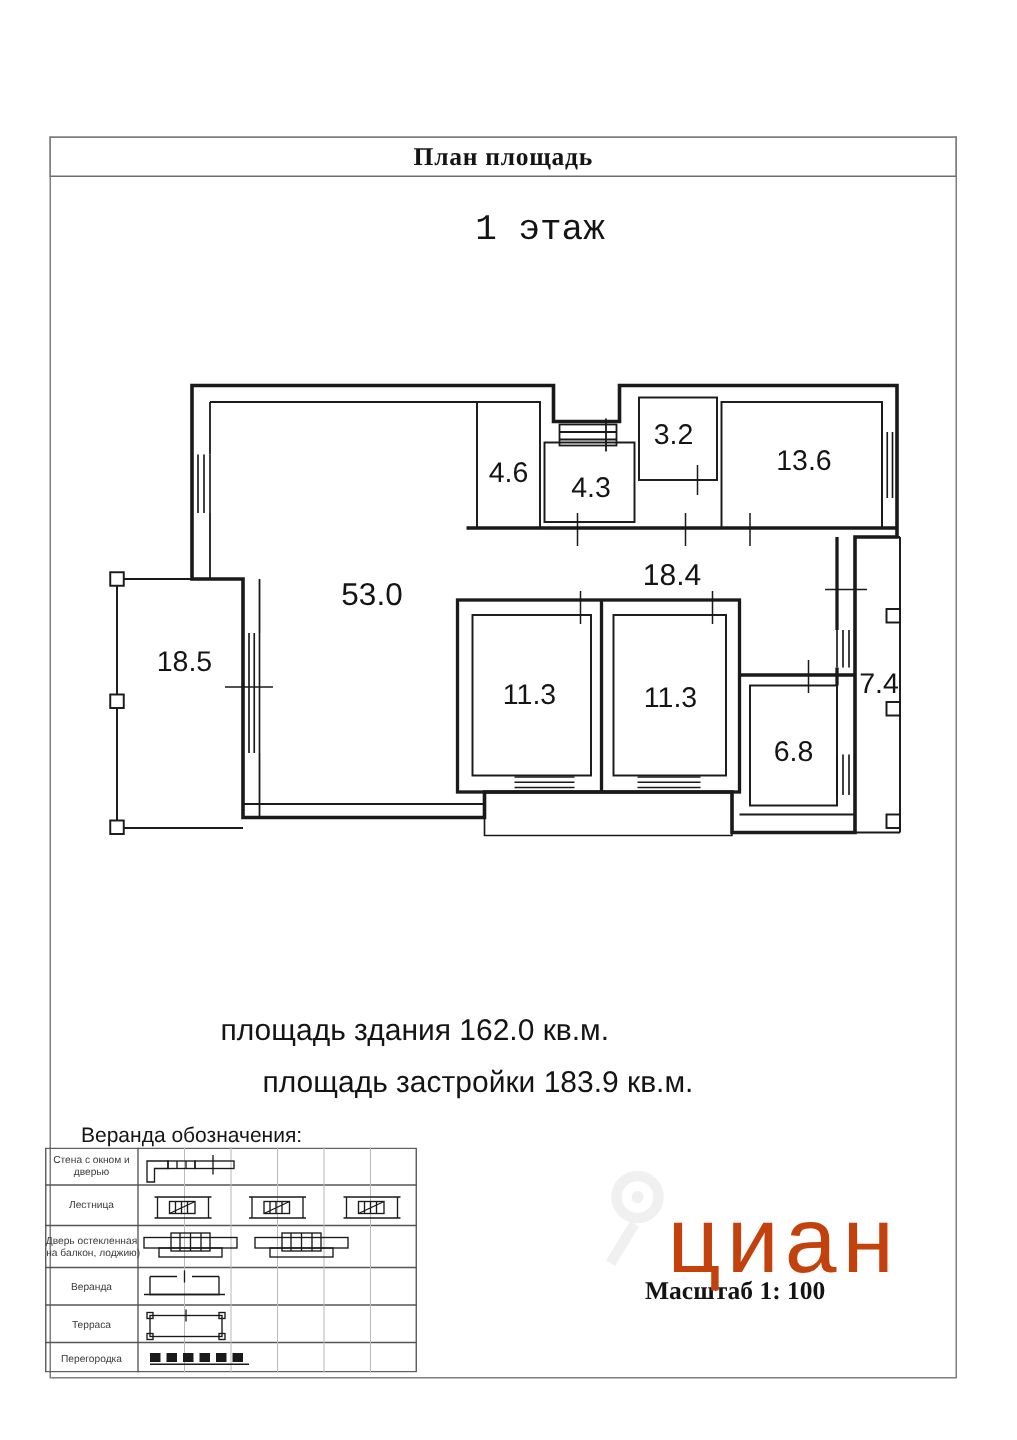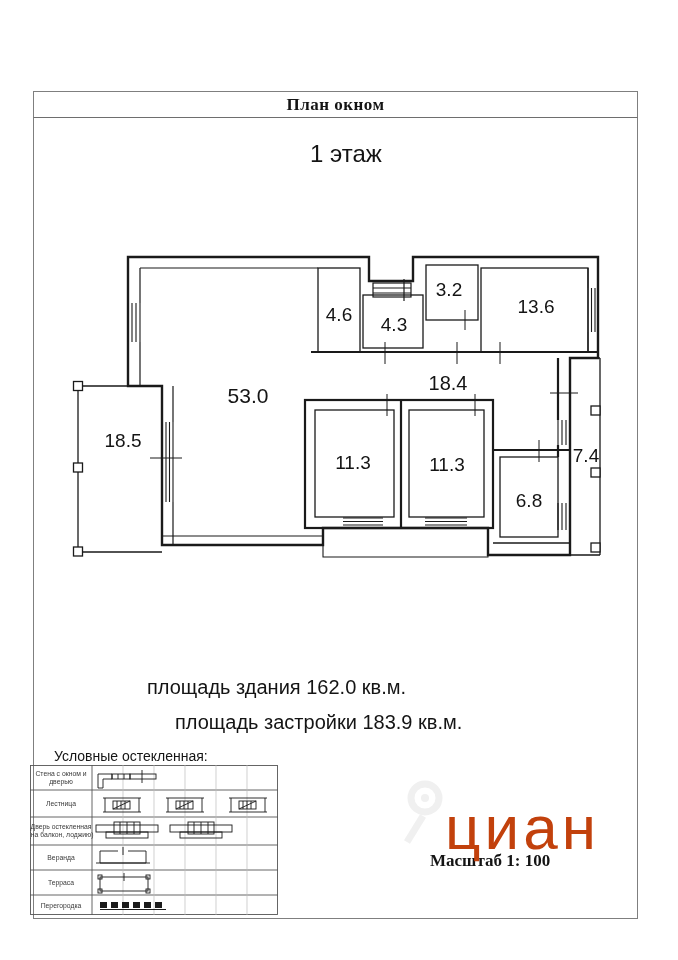--- a/index.html
+++ b/index.html
@@ -6,41 +6,41 @@
   body{width:678px;height:960px;position:relative;overflow:hidden;
        font-family:"Liberation Sans",sans-serif;color:#141414;}
   .abs{position:absolute;}
   #page-border{left:33px;top:91px;width:603px;height:826px;
        border:1px solid #7f7f7f;background:transparent;}
   #title-bar{left:33px;top:91px;width:603px;height:25px;
        border:1px solid #7f7f7f;border-bottom:1px solid #6e6e6e;
        display:flex;align-items:center;justify-content:center;}
   #page-title{font-family:"Liberation Serif",serif;font-weight:bold;
        font-size:17px;letter-spacing:.5px;}
-  #floor-label{left:221px;top:140px;width:250px;text-align:center;
-       font-size:24px;}
+  #floor-label{left:235px;top:140px;width:250px;text-align:center;
+       font-size:24px;font-family:Liberation Mono, monospace;}
   #plan-svg{left:0;top:0;z-index:2;}
   #area-line-1{left:147px;top:676px;font-size:20px;}
   #area-line-2{left:147px;top:711px;font-size:20px;margin-left:28px;}
   #legend-heading{left:54px;top:748px;font-size:14px;}
   #legend-svg{left:30px;top:765px;z-index:2;}
   #scale-label{left:430px;top:851px;width:210px;
        font-family:"Liberation Serif",serif;font-weight:bold;font-size:17px;}
   #watermark{left:393px;top:770px;width:250px;height:110px;z-index:1;}
   #watermark-text{position:absolute;left:52px;top:22px;font-size:62px;
        color:#c2410c;letter-spacing:4px;font-weight:normal;}
   svg text{font-family:"Liberation Sans",sans-serif;fill:#141414;}
   svg .lgl{font-size:6.8px;fill:#3a3a3a;}
 </style>
 </head>
 <body>
 
 <div class="abs" id="page-border"></div>
 <div class="abs" id="title-bar">
-  <span id="page-title">План окном</span>
+  <span id="page-title">План площадь</span>
 </div>
 <div class="abs" id="floor-label">1 этаж</div>
 
 <div class="abs" id="watermark">
   <svg width="250" height="110">
     <g fill="none" stroke="#f0f0f0" stroke-width="7">
       <circle cx="32" cy="28" r="14"></circle>
       <path d="M14,72 L30,46"></path>
     </g>
     <circle cx="32" cy="28" r="4" fill="#f0f0f0"></circle>
@@ -114,21 +114,21 @@
     <text x="353" y="469">11.3</text>
     <text x="447" y="471">11.3</text>
     <text x="529" y="507">6.8</text>
     <text x="586" y="462">7.4</text>
   </g>
 </svg>
 
 <div class="abs" id="area-line-1">площадь здания 162.0 кв.м.</div>
 <div class="abs" id="area-line-2">площадь застройки 183.9 кв.м.</div>
 
-<div class="abs" id="legend-heading">Условные остекленная:</div>
+<div class="abs" id="legend-heading">Веранда обозначения:</div>
 <svg class="abs" id="legend-svg" width="248" height="150" viewBox="0 0 248 150">
   <g fill="none" stroke="#555555" stroke-width="0.9">
     <rect x="0.5" y="0.5" width="247" height="149"></rect>
     <path d="M62,0 V150"></path>
     <path d="M0,25 H248 M0,52 H248 M0,80 H248 M0,105 H248 M0,130 H248"></path>
   </g>
   <g fill="none" stroke="#bbbbbb" stroke-width="0.7">
     <path d="M93,0 V150 M124,0 V150 M155,0 V150 M186,0 V150 M217,0 V150"></path>
   </g>
 

